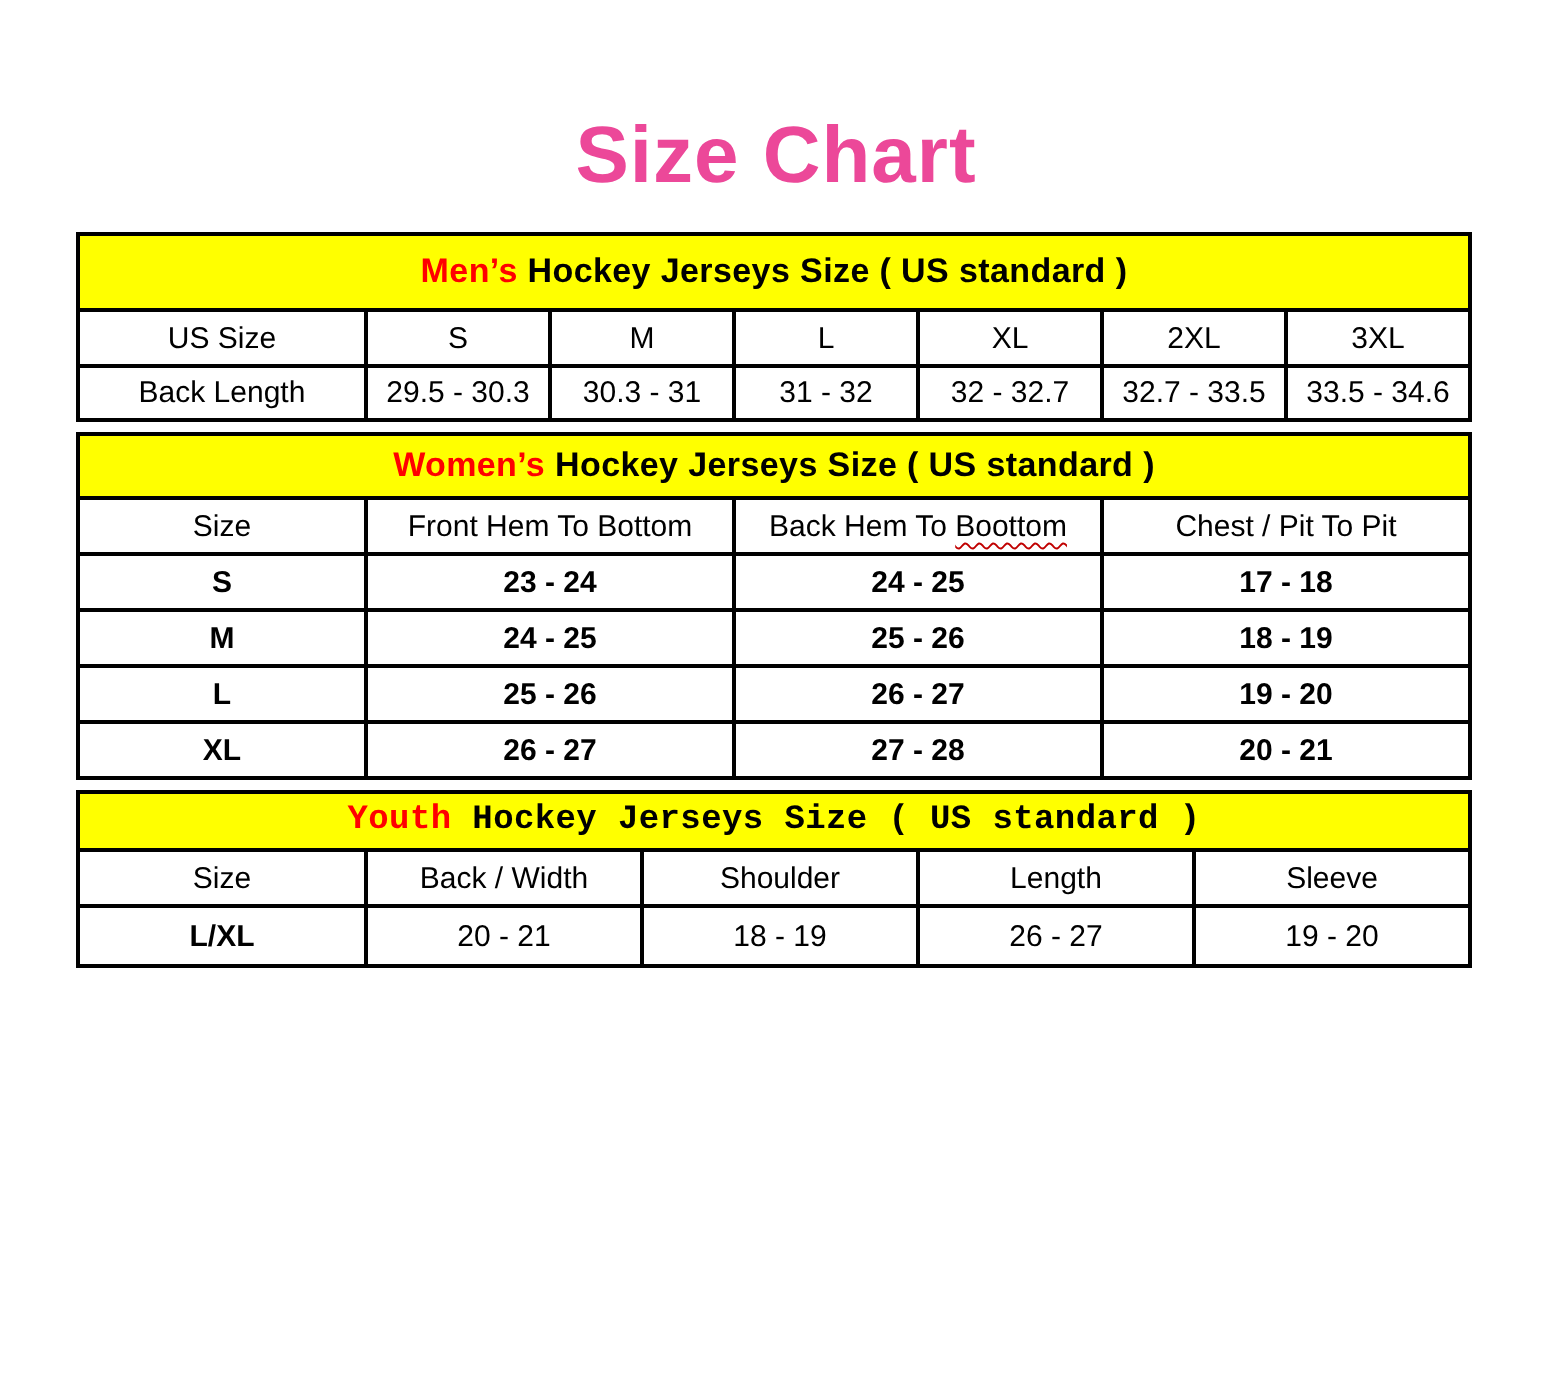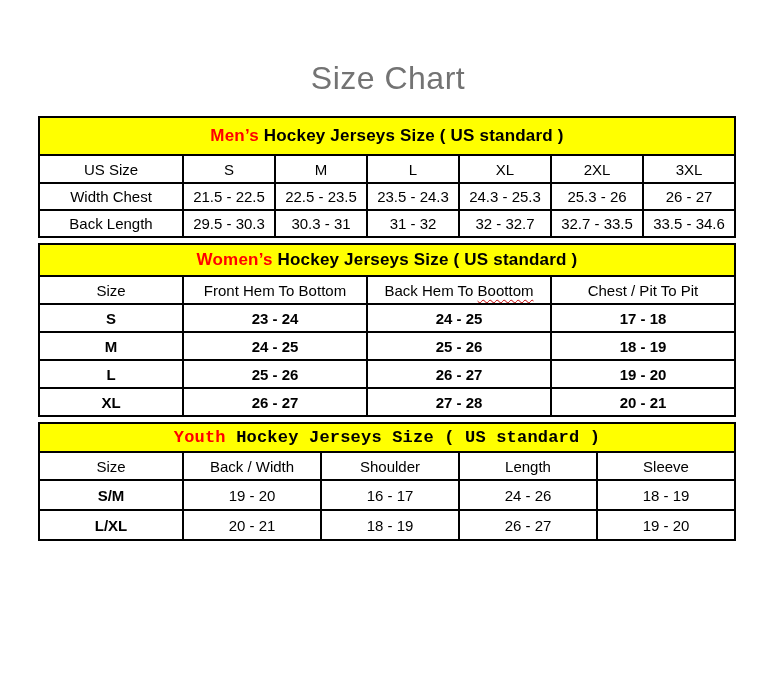--- a/index.html
+++ b/index.html
@@ -9,24 +9,24 @@
     width: 776px;
     height: 692px;
     font-family: "Liberation Sans", sans-serif;
     color: #000000;
     overflow: hidden;
   }
   .page-title {
     text-align: center;
     margin-top: 60px;
     margin-bottom: 20px;
-    font-size: 32px;
+    font-size: 40px;
     line-height: 36px;
-    font-weight: normal;
-    color: #737373;
+    font-weight: bold;
+    color: #ec4899;
     letter-spacing: 0.5px;
   }
   .tables-wrap {
     margin-left: 38px;
     width: 698px;
   }
   table.size-table {
     border-collapse: collapse;
     table-layout: fixed;
     width: 698px;
@@ -92,29 +92,20 @@
           <th>US Size</th>
           <th>S</th>
           <th>M</th>
           <th>L</th>
           <th>XL</th>
           <th>2XL</th>
           <th>3XL</th>
         </tr>
     </thead>
     <tbody>
-        <tr>
-          <td>Width Chest</td>
-          <td>21.5 - 22.5</td>
-          <td>22.5 - 23.5</td>
-          <td>23.5 - 24.3</td>
-          <td>24.3 - 25.3</td>
-          <td>25.3 - 26</td>
-          <td>26 - 27</td>
-        </tr>
         <tr>
           <td>Back Length</td>
           <td>29.5 - 30.3</td>
           <td>30.3 - 31</td>
           <td>31 - 32</td>
           <td>32 - 32.7</td>
           <td>32.7 - 33.5</td>
           <td>33.5 - 34.6</td>
         </tr>
       </tbody>
@@ -185,27 +176,20 @@
       <tr class="cols-row">
           <th>Size</th>
           <th>Back / Width</th>
           <th>Shoulder</th>
           <th>Length</th>
           <th>Sleeve</th>
         </tr>
     </thead>
     <tbody>
         <tr>
-          <td class="bold">S/M</td>
-          <td>19 - 20</td>
-          <td>16 - 17</td>
-          <td>24 - 26</td>
-          <td>18 - 19</td>
-        </tr>
-        <tr>
           <td class="bold">L/XL</td>
           <td>20 - 21</td>
           <td>18 - 19</td>
           <td>26 - 27</td>
           <td>19 - 20</td>
         </tr>
       </tbody>
   </table>
 
 </div>

